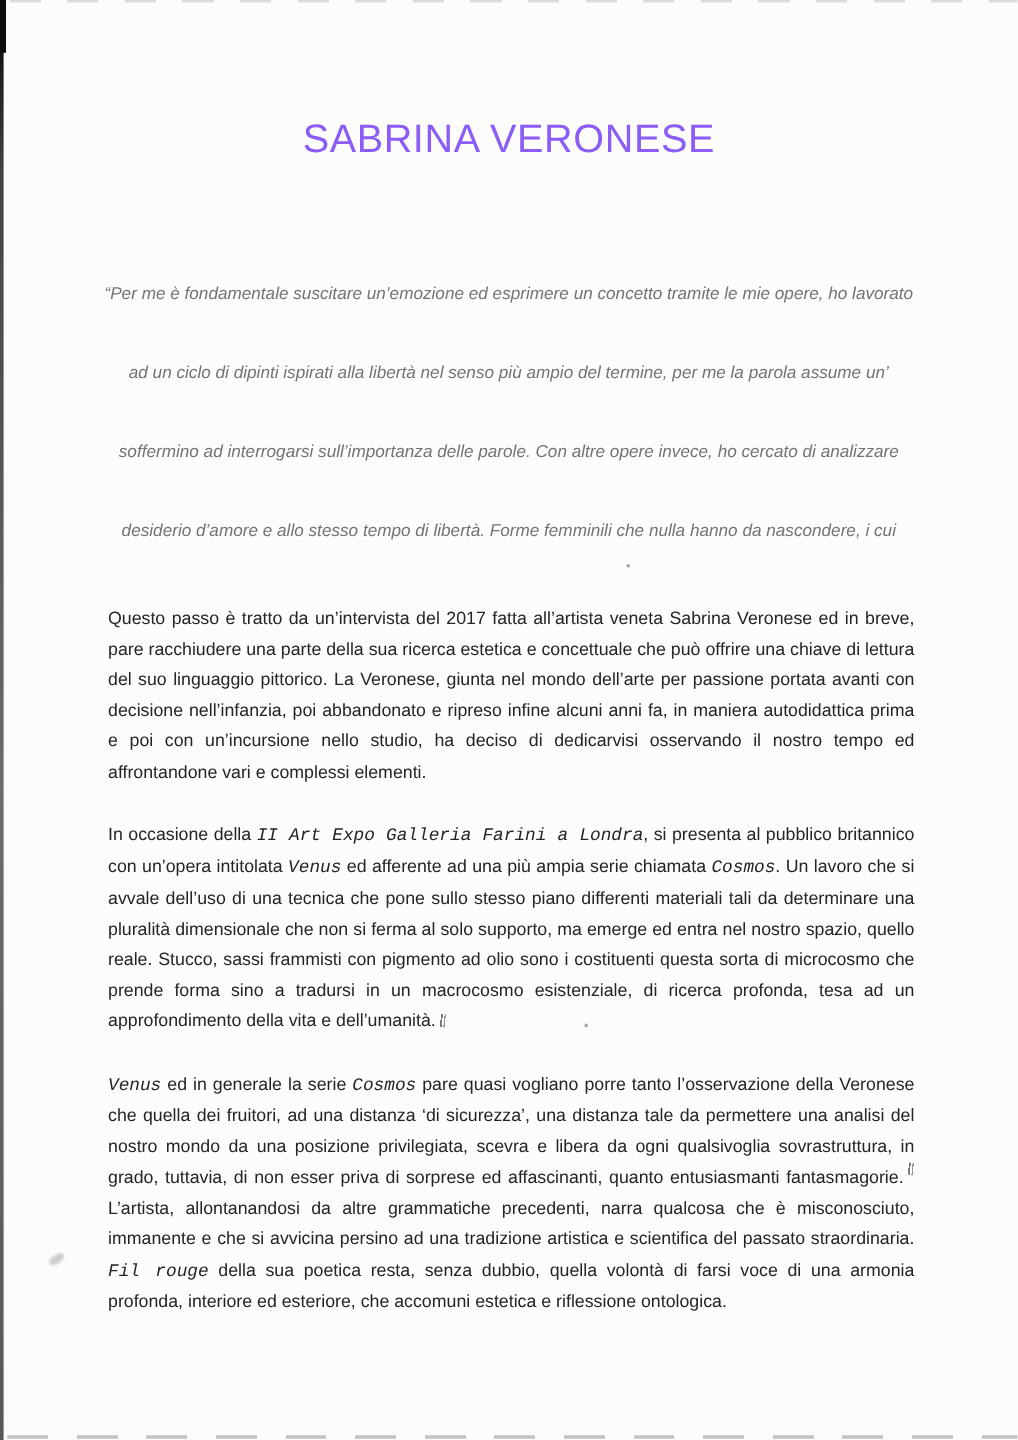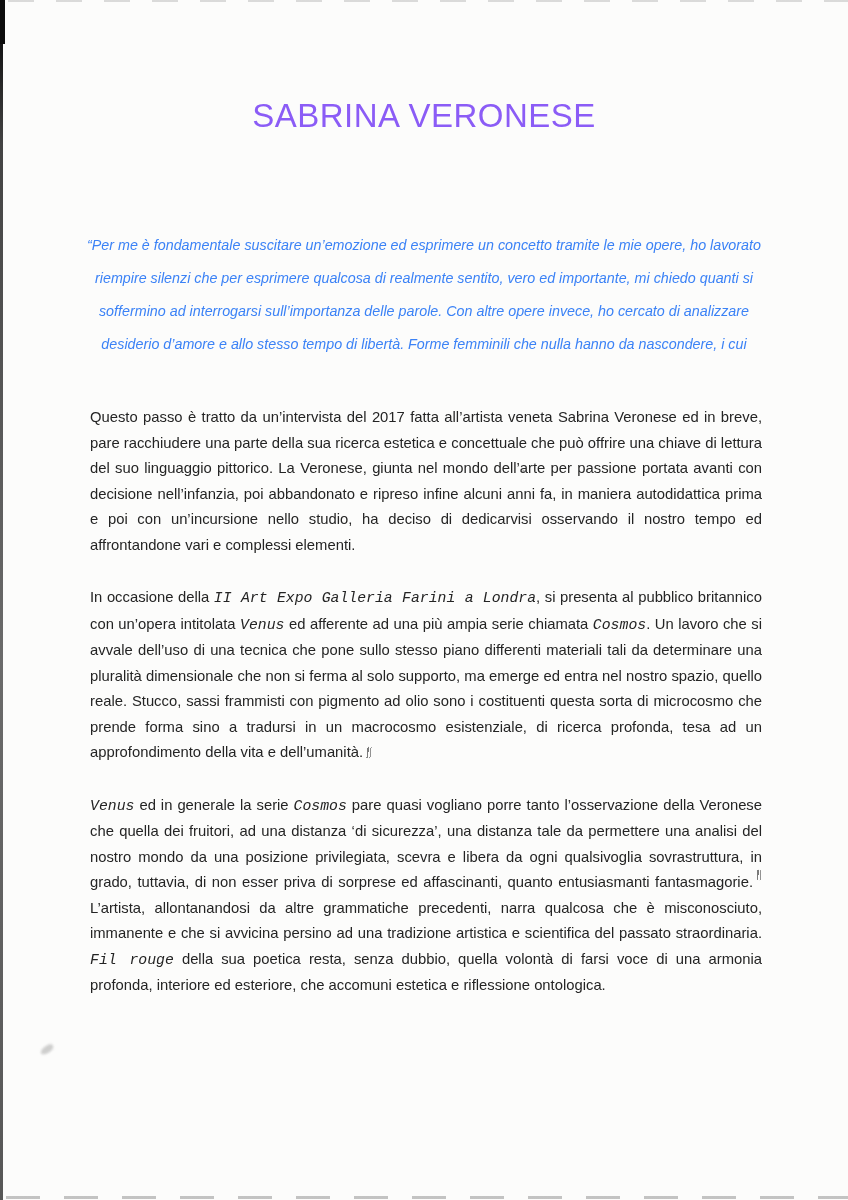--- a/index.html
+++ b/index.html
@@ -59,22 +59,23 @@
   }
   .quote-block{
     margin-top:94px;
     padding:0 72px;
   }
   .quote-line{
     text-align:center;
     font-style:italic;
     font-size:14.3px;
     line-height:33px;
-    color:#3b82f6;
+    color:#737373;
     white-space:nowrap;
+    margin-top:33px;
   }
   .body-block{
     margin-top:44px;
     padding-left:90px;
     padding-right:86px;
   }
   p.body-para{
     margin:0 0 27px 0;
     font-size:14.8px;
     line-height:25.5px;
@@ -106,21 +107,21 @@
   <div class="left-edge-cap"></div>
   <div class="bottom-dashes"></div>
   <div class="smudge"></div>
   <div class="dot dot-a"></div>
   <div class="dot dot-b"></div>
 
   <div class="title">SABRINA VERONESE</div>
 
   <div class="quote-block">
       <div class="quote-line">“Per me è fondamentale suscitare un’emozione ed esprimere un concetto tramite le mie opere, ho lavorato</div>
-      <div class="quote-line">riempire silenzi che per esprimere qualcosa di realmente sentito, vero ed importante, mi chiedo quanti si</div>
+      <div class="quote-line">ad un ciclo di dipinti ispirati alla libertà nel senso più ampio del termine, per me la parola assume un’</div>
       <div class="quote-line">soffermino ad interrogarsi sull’importanza delle parole. Con altre opere invece, ho cercato di analizzare</div>
       <div class="quote-line">desiderio d’amore e allo stesso tempo di libertà. Forme femminili che nulla hanno da nascondere, i cui</div>
     </div>
 
   <div class="body-block">
       <p class="body-para"><span>Questo passo è tratto da un’intervista del 2017 fatta all’artista veneta Sabrina Veronese ed in breve, pare racchiudere una parte della sua ricerca estetica e concettuale che può offrire una chiave di lettura del suo linguaggio pittorico. La Veronese, giunta nel mondo dell’arte per passione portata avanti con decisione nell’infanzia, poi abbandonato e ripreso infine alcuni anni fa, in maniera autodidattica prima e poi con un’incursione nello studio, ha deciso di dedicarvisi osservando il nostro tempo ed affrontandone vari e complessi elementi.</span></p>
       <p class="body-para"><span>In occasione della </span><span class="it">II Art Expo Galleria Farini a Londra</span><span>, si presenta al pubblico britannico con un’opera intitolata </span><span class="it">Venus</span><span> ed afferente ad una più ampia serie chiamata </span><span class="it">Cosmos</span><span>. Un lavoro che si avvale dell’uso di una tecnica che pone sullo stesso piano differenti materiali tali da determinare una pluralità dimensionale che non si ferma al solo supporto, ma emerge ed entra nel nostro spazio, quello reale. Stucco, sassi frammisti con pigmento ad olio sono i costituenti questa sorta di microcosmo che prende forma sino a tradursi in un macrocosmo esistenziale, di ricerca profonda, tesa ad un approfondimento della vita e dell’umanità.</span><span class="penmark"></span></p>
       <p class="body-para"><span class="it">Venus</span><span> ed in generale la serie </span><span class="it">Cosmos</span><span> pare quasi vogliano porre tanto l’osservazione della Veronese che quella dei fruitori, ad una distanza ‘di sicurezza’, una distanza tale da permettere una analisi del nostro mondo da una posizione privilegiata, scevra e libera da ogni qualsivoglia sovrastruttura, in grado, tuttavia, di non esser priva di sorprese ed affascinanti, quanto entusiasmanti fantasmagorie.</span><span class="penmark sup"></span><span> L’artista, allontanandosi da altre grammatiche precedenti, narra qualcosa che è misconosciuto, immanente e che si avvicina persino ad una tradizione artistica e scientifica del passato straordinaria. </span><span class="it">Fil rouge</span><span> della sua poetica resta, senza dubbio, quella volontà di farsi voce di una armonia profonda, interiore ed esteriore, che accomuni estetica e riflessione ontologica.</span></p>
     </div>
 </div>

